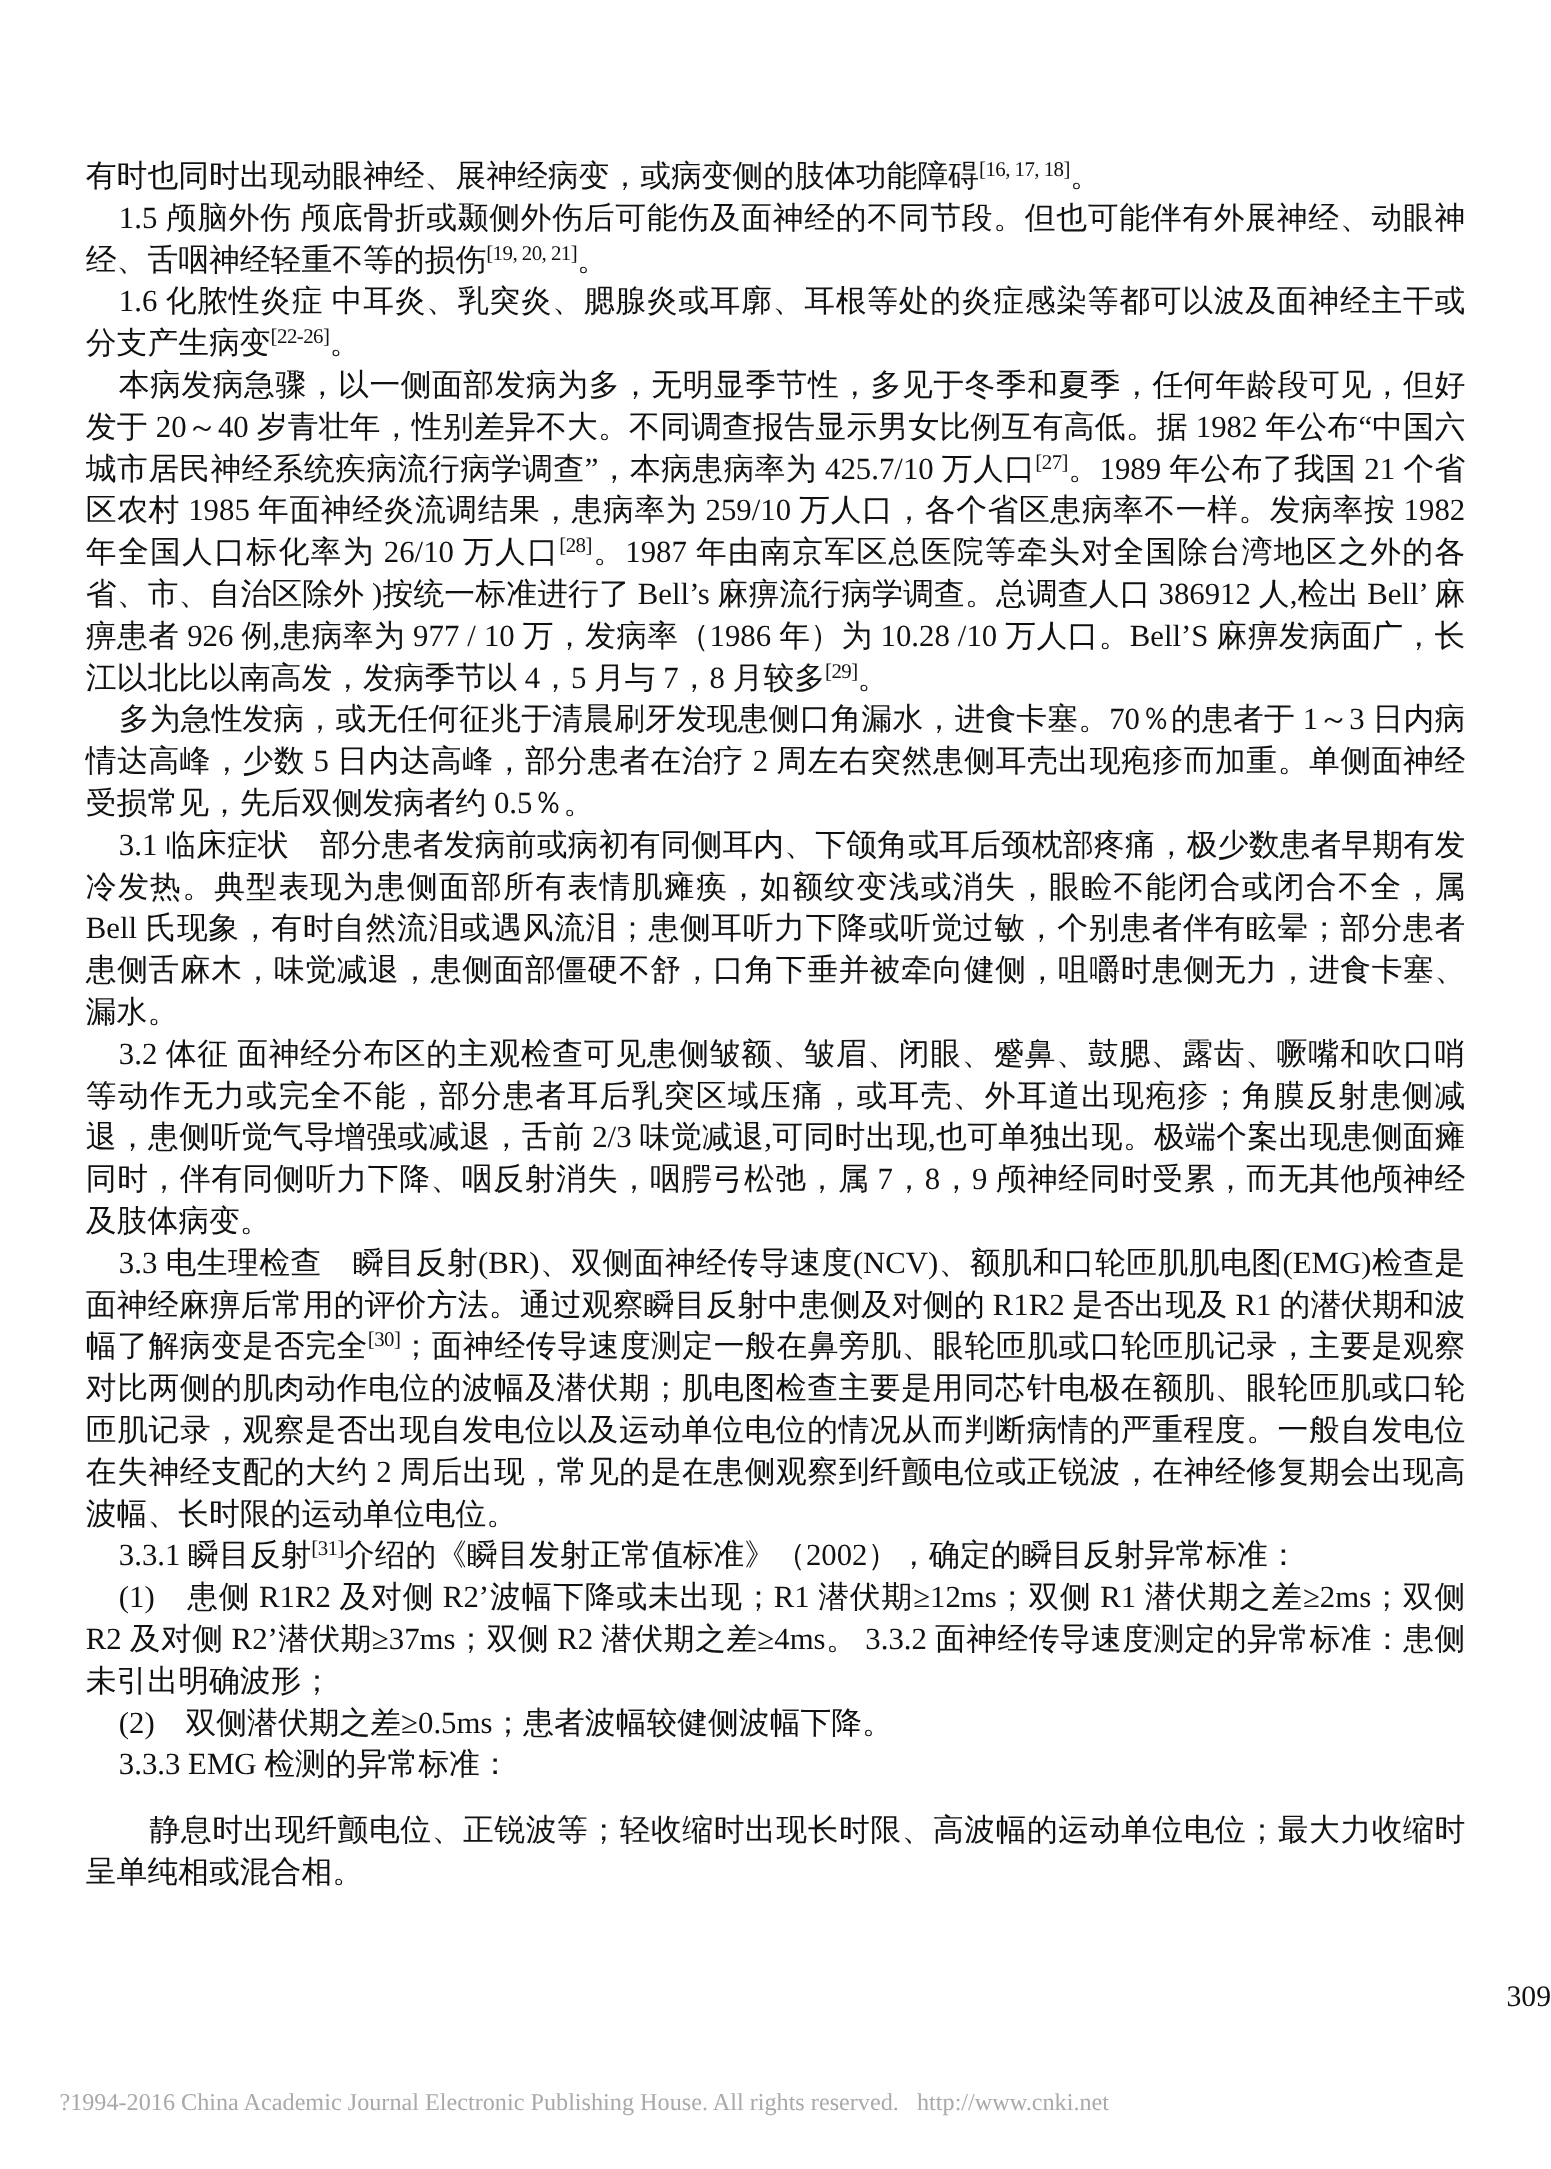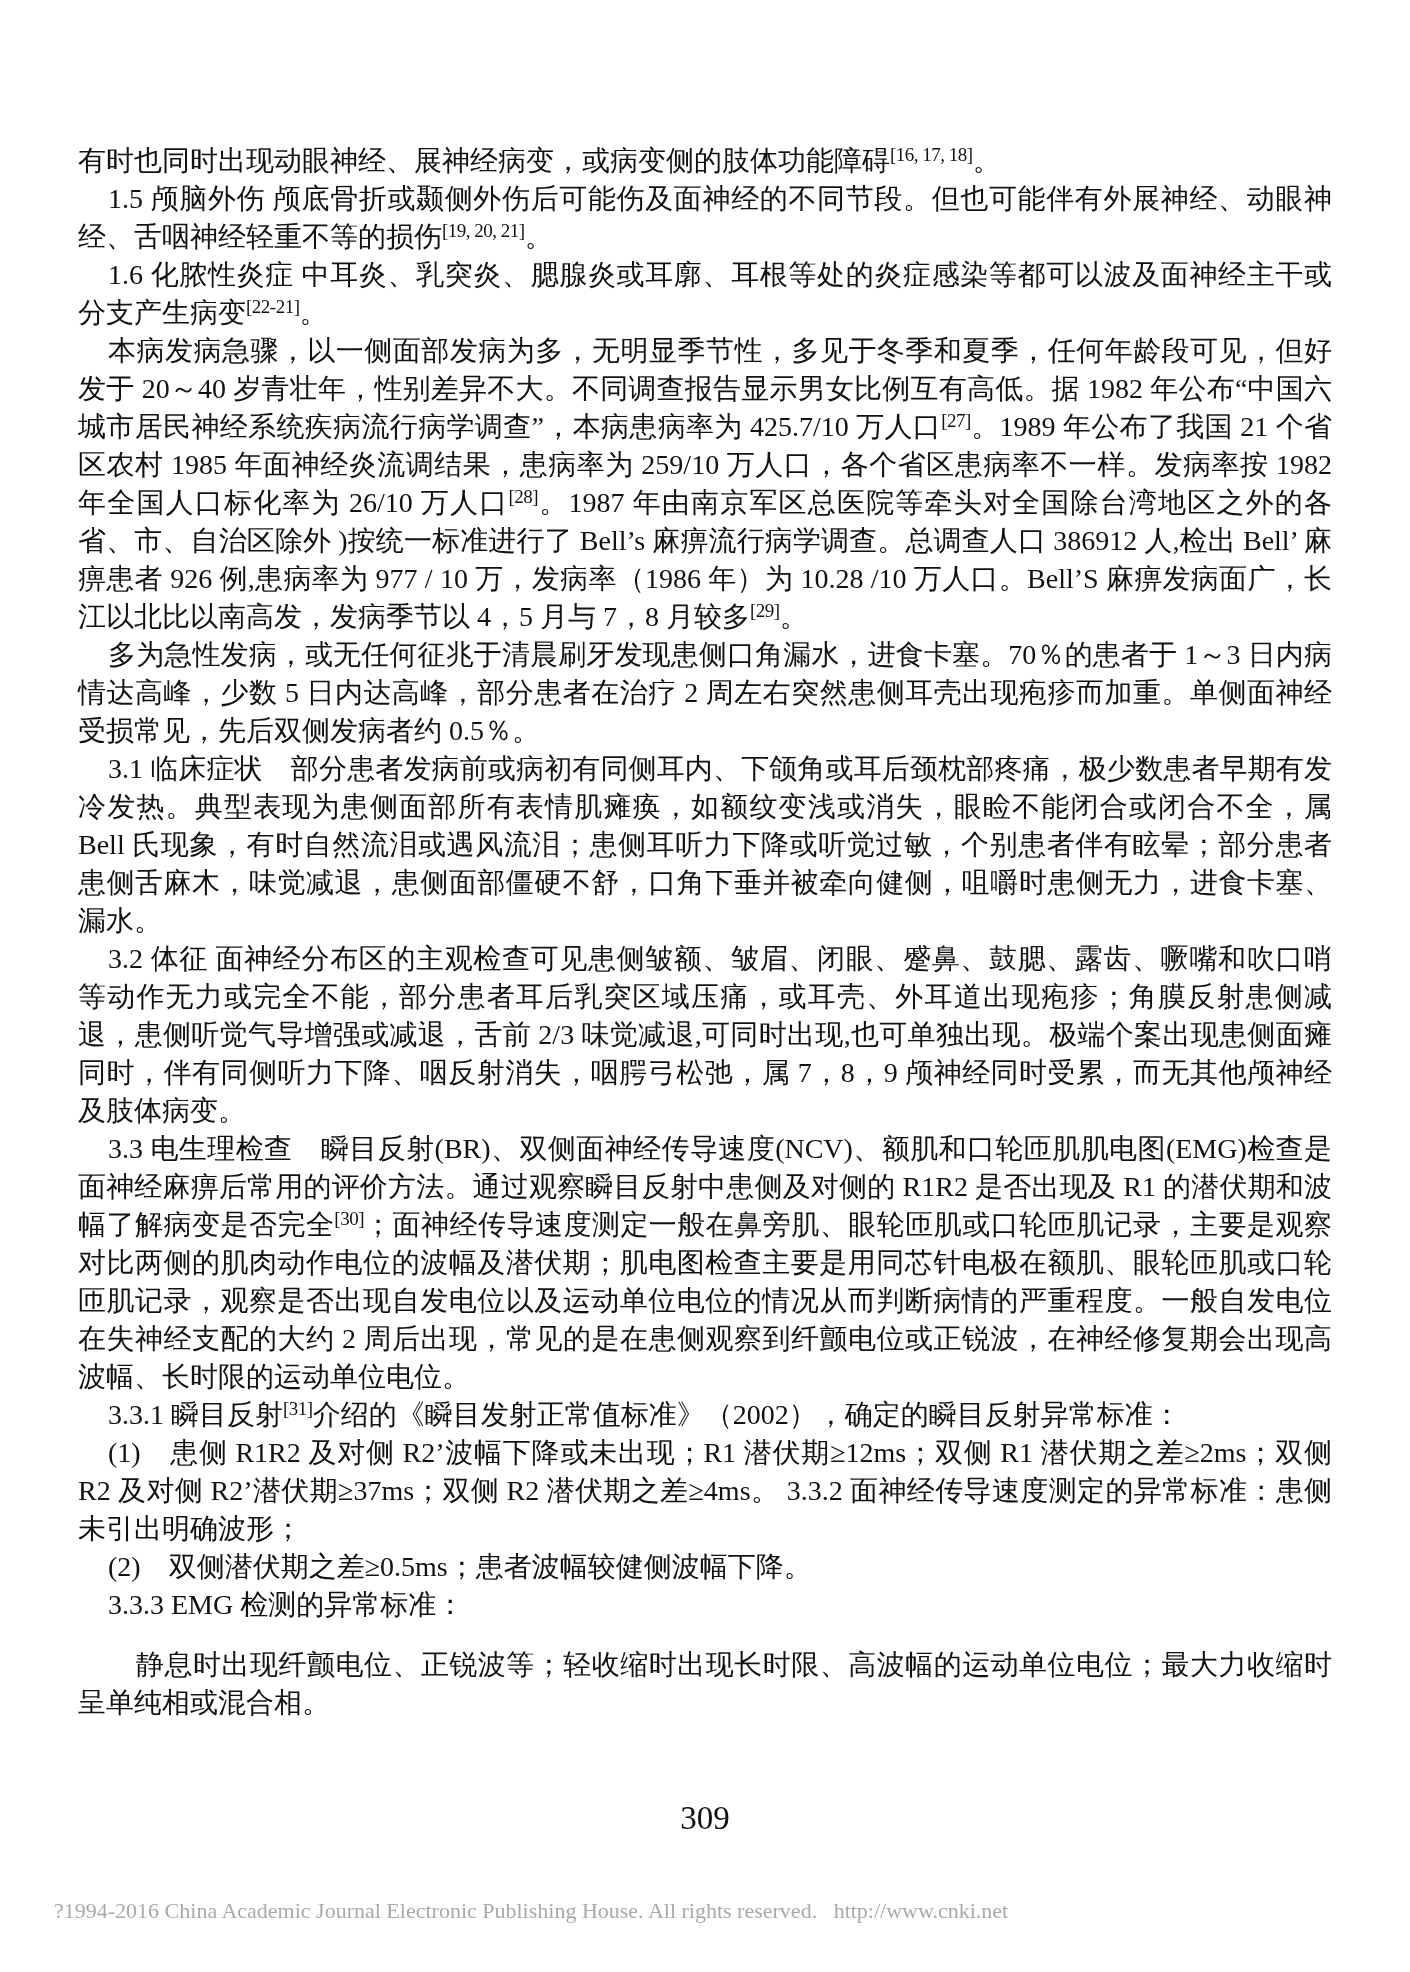--- a/index.html
+++ b/index.html
@@ -26,42 +26,42 @@
   .para.bold { font-weight: bold; }
   .supref {
     font-size: 19px;
     vertical-align: 9px;
     line-height: 0;
     letter-spacing: -0.5px;
   }
   .page-number {
     position: absolute;
     top: 1800px; left: 0; width: 100%;
-    text-align: center;
-    font-size: 33px;
+    text-align: right;
+    font-size: 27px;
     color: #111111;
     font-family: Liberation Serif, serif;
   }
   .footer {
     position: absolute;
     top: 1898px; left: 54px;
     width: 1310px;
     font-size: 22px;
     color: #a9a9a9;
     white-space: pre;
   }
 </style>
 </head>
 <body>
 
 <div class="page">
   <div class="body-text" id="doc-body">
       <p class="para indent-none"><span>有时也同时出现动眼神经、展神经病变，或病变侧的肢体功能障碍</span><span class="supref">[16, 17, 18]</span><span>。</span></p>
       <p class="para indent-normal"><span>1.5 颅脑外伤 颅底骨折或颞侧外伤后可能伤及面神经的不同节段。但也可能伴有外展神经、动眼神经、舌咽神经轻重不等的损伤</span><span class="supref">[19, 20, 21]</span><span>。</span></p>
-      <p class="para indent-normal"><span>1.6 化脓性炎症 中耳炎、乳突炎、腮腺炎或耳廓、耳根等处的炎症感染等都可以波及面神经主干或分支产生病变</span><span class="supref">[22-21]</span><span>。</span></p>
+      <p class="para indent-normal"><span>1.6 化脓性炎症 中耳炎、乳突炎、腮腺炎或耳廓、耳根等处的炎症感染等都可以波及面神经主干或分支产生病变</span><span class="supref">[22-26]</span><span>。</span></p>
       <p class="para indent-normal"><span>本病发病急骤，以一侧面部发病为多，无明显季节性，多见于冬季和夏季，任何年龄段可见，但好发于 20～40 岁青壮年，性别差异不大。不同调查报告显示男女比例互有高低。据 1982 年公布“中国六城市居民神经系统疾病流行病学调查”，本病患病率为 425.7/10 万人口</span><span class="supref">[27]</span><span>。1989 年公布了我国 21 个省区农村 1985 年面神经炎流调结果，患病率为 259/10 万人口，各个省区患病率不一样。发病率按 1982 年全国人口标化率为 26/10 万人口</span><span class="supref">[28]</span><span>。1987 年由南京军区总医院等牵头对全国除台湾地区之外的各省、市、自治区除外 )按统一标准进行了 Bell’s 麻痹流行病学调查。总调查人口 386912 人,检出 Bell’ 麻痹患者 926 例,患病率为 977 / 10 万，发病率（1986 年）为 10.28 /10 万人口。Bell’S 麻痹发病面广，长江以北比以南高发，发病季节以 4，5 月与 7，8 月较多</span><span class="supref">[29]</span><span>。</span></p>
       <p class="para indent-normal"><span>多为急性发病，或无任何征兆于清晨刷牙发现患侧口角漏水，进食卡塞。70％的患者于 1～3 日内病情达高峰，少数 5 日内达高峰，部分患者在治疗 2 周左右突然患侧耳壳出现疱疹而加重。单侧面神经受损常见，先后双侧发病者约 0.5％。</span></p>
       <p class="para indent-normal"><span>3.1 临床症状　部分患者发病前或病初有同侧耳内、下颌角或耳后颈枕部疼痛，极少数患者早期有发冷发热。典型表现为患侧面部所有表情肌瘫痪，如额纹变浅或消失，眼睑不能闭合或闭合不全，属 Bell 氏现象，有时自然流泪或遇风流泪；患侧耳听力下降或听觉过敏，个别患者伴有眩晕；部分患者患侧舌麻木，味觉减退，患侧面部僵硬不舒，口角下垂并被牵向健侧，咀嚼时患侧无力，进食卡塞、漏水。</span></p>
       <p class="para indent-normal"><span>3.2 体征 面神经分布区的主观检查可见患侧皱额、皱眉、闭眼、蹙鼻、鼓腮、露齿、噘嘴和吹口哨等动作无力或完全不能，部分患者耳后乳突区域压痛，或耳壳、外耳道出现疱疹；角膜反射患侧减退，患侧听觉气导增强或减退，舌前 2/3 味觉减退,可同时出现,也可单独出现。极端个案出现患侧面瘫同时，伴有同侧听力下降、咽反射消失，咽腭弓松弛，属 7，8，9 颅神经同时受累，而无其他颅神经及肢体病变。</span></p>
       <p class="para indent-normal"><span>3.3 电生理检查　瞬目反射(BR)、双侧面神经传导速度(NCV)、额肌和口轮匝肌肌电图(EMG)检查是面神经麻痹后常用的评价方法。通过观察瞬目反射中患侧及对侧的 R1R2 是否出现及 R1 的潜伏期和波幅了解病变是否完全</span><span class="supref">[30]</span><span>；面神经传导速度测定一般在鼻旁肌、眼轮匝肌或口轮匝肌记录，主要是观察对比两侧的肌肉动作电位的波幅及潜伏期；肌电图检查主要是用同芯针电极在额肌、眼轮匝肌或口轮匝肌记录，观察是否出现自发电位以及运动单位电位的情况从而判断病情的严重程度。一般自发电位在失神经支配的大约 2 周后出现，常见的是在患侧观察到纤颤电位或正锐波，在神经修复期会出现高波幅、长时限的运动单位电位。</span></p>
       <p class="para indent-normal"><span>3.3.1 瞬目反射</span><span class="supref">[31]</span><span>介绍的《瞬目发射正常值标准》（2002），确定的瞬目反射异常标准：</span></p>
       <p class="para indent-normal"><span>(1)　患侧 R1R2 及对侧 R2’波幅下降或未出现；R1 潜伏期≥12ms；双侧 R1 潜伏期之差≥2ms；双侧 R2 及对侧 R2’潜伏期≥37ms；双侧 R2 潜伏期之差≥4ms。 3.3.2 面神经传导速度测定的异常标准：患侧未引出明确波形；</span></p>
       <p class="para indent-normal"><span>(2)　双侧潜伏期之差≥0.5ms；患者波幅较健侧波幅下降。</span></p>
       <p class="para indent-normal"><span>3.3.3 EMG 检测的异常标准：</span></p>
       <p class="para indent-deep"><span>静息时出现纤颤电位、正锐波等；轻收缩时出现长时限、高波幅的运动单位电位；最大力收缩时呈单纯相或混合相。</span></p>

